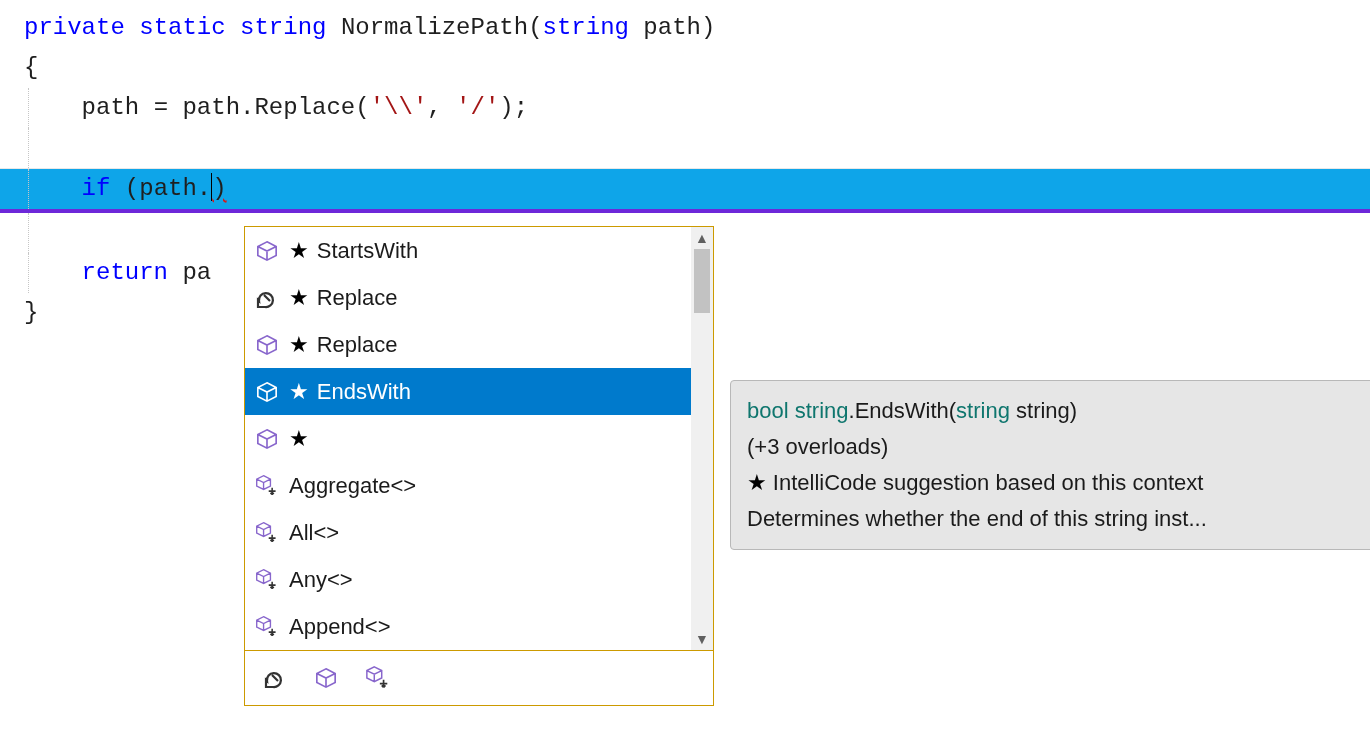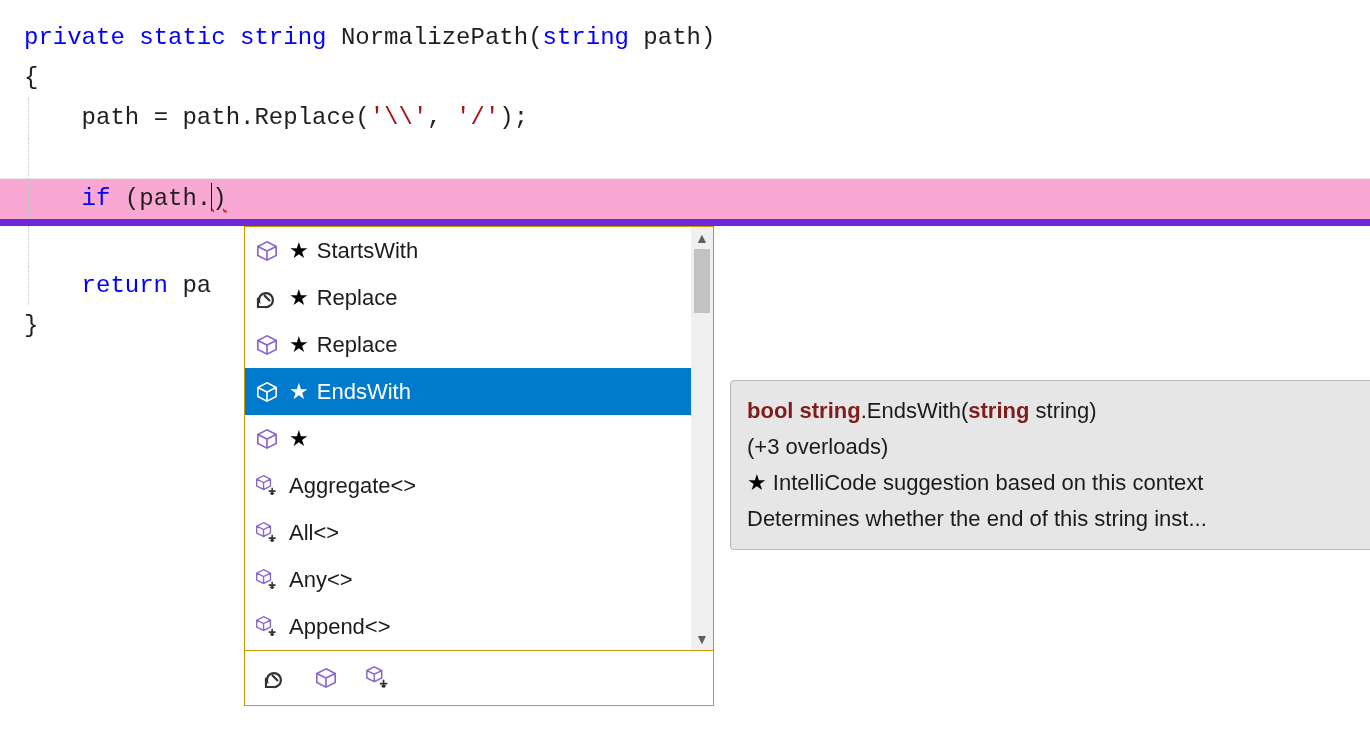--- a/index.html
+++ b/index.html
@@ -7,21 +7,21 @@
     padding: 0;
     width: 1370px;
     height: 746px;
     background: #ffffff;
     font-family: Consolas, "Courier New", monospace;
     font-size: 24px;
     overflow: hidden;
   }
   .editor {
     position: relative;
-    padding: 18px 0 0 0;
+    padding: 8px 0 0 0;
     line-height: 40px;
   }
   .line {
     white-space: pre;
     padding: 0 4px 0 24px;
     position: relative;
     height: 40px;
     display: flex;
     align-items: center;
   }
@@ -31,23 +31,23 @@
     top: 0;
     bottom: 0;
     border-left: 1px dotted #c6c6c6;
   }
   .kw   { color: #0000ff; }
   .id   { color: #1f1f1f; }
   .meth { color: #1f1f1f; }
   .str  { color: #a31515; }
   .plain{ color: #1f1f1f; }
   .currentline {
-    background:#f9a8d4;
+    background:#0ea5e9;
     border-top:1px solid #e8e8e8;
-    border-bottom:7px solid #6d28d9;
+    border-bottom:4px solid #6d28d9;
   }
   .caret {
     display:inline-block;
     width:1px; height:28px;
     background:#000;
     vertical-align:middle;
     margin:0 0 4px 0;
   }
   .squiggle {
     text-decoration: underline wavy #d11c1c;
@@ -121,21 +121,21 @@
     border:1px solid #b8b8b8;
     background:#e6e6e6;
     font-family:"Segoe UI", Arial, sans-serif;
     font-size:22px;
     color:#1b1b1b;
     padding:12px 16px;
     line-height:36px;
     border-radius:4px;
     z-index:9;
   }
-  .tooltip .tkw { color:#7f1d1d;font-weight:bold; }
+  .tooltip .tkw { color:#0f766e; }
   .tooltip .star { color:#000; }
 
   
   svg { display:block; }
 </style>
 </head>
 <body>
 
 <div class="editor">
 

